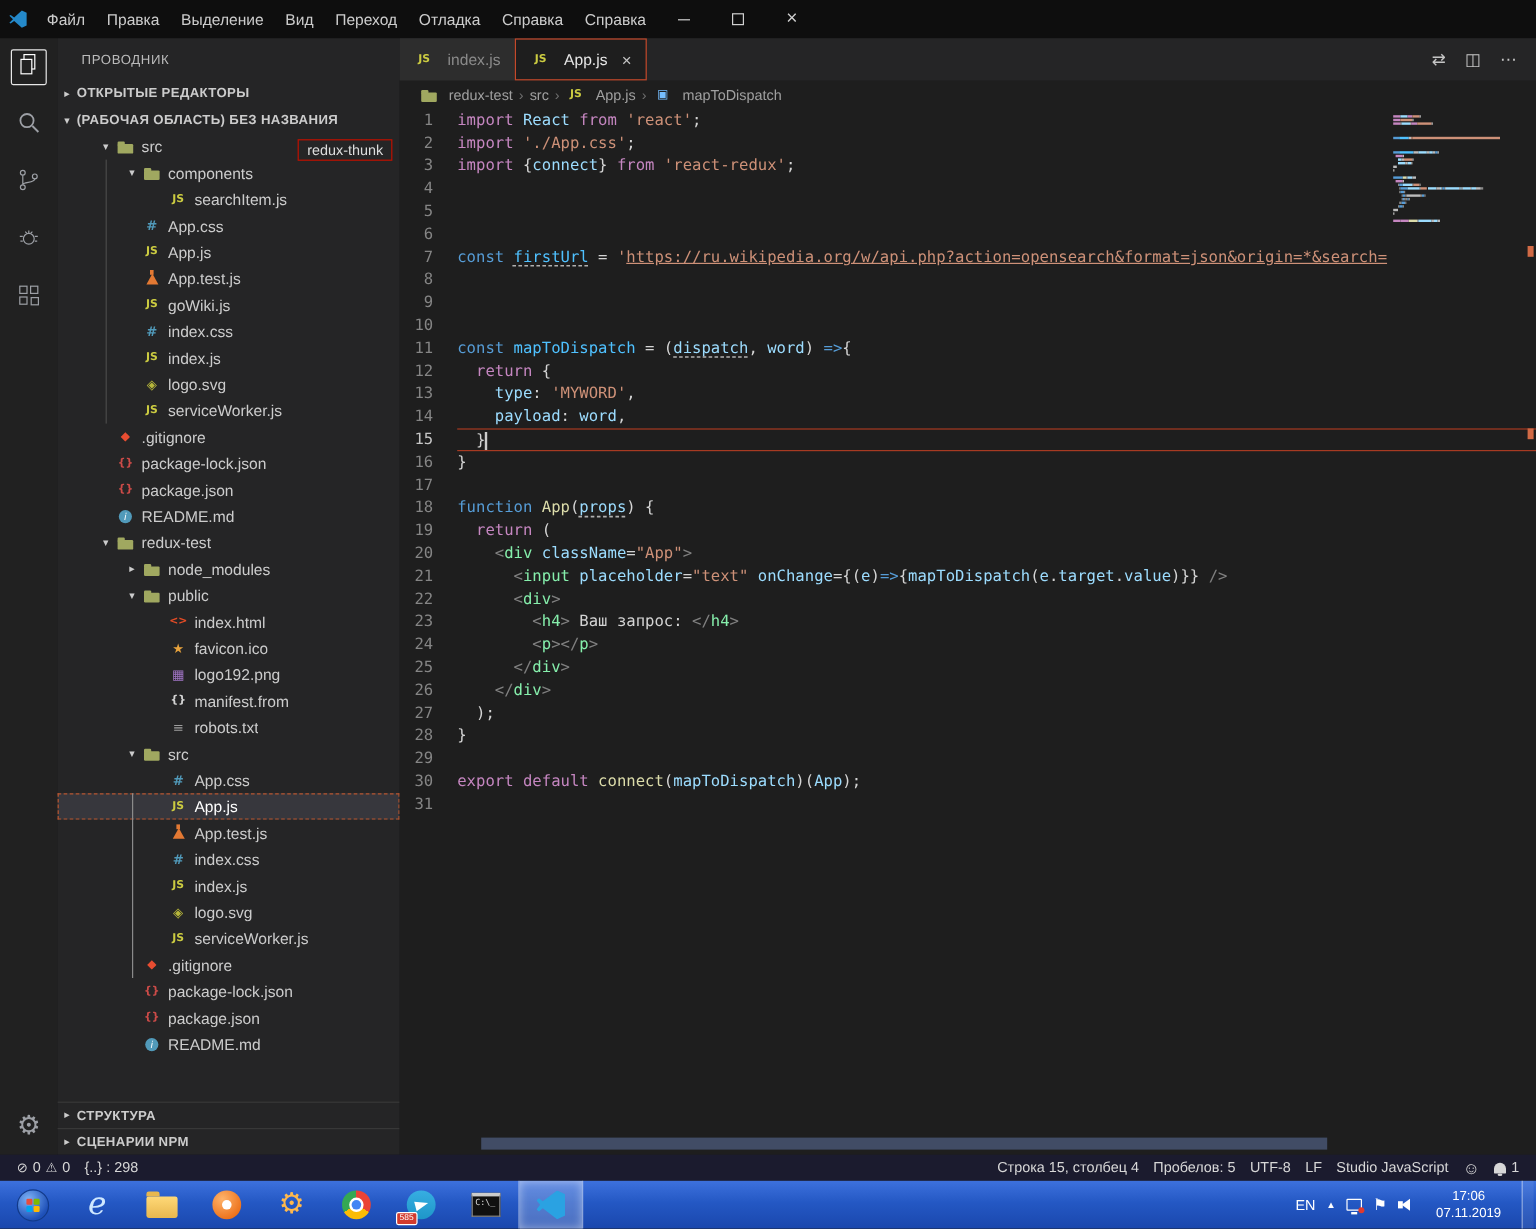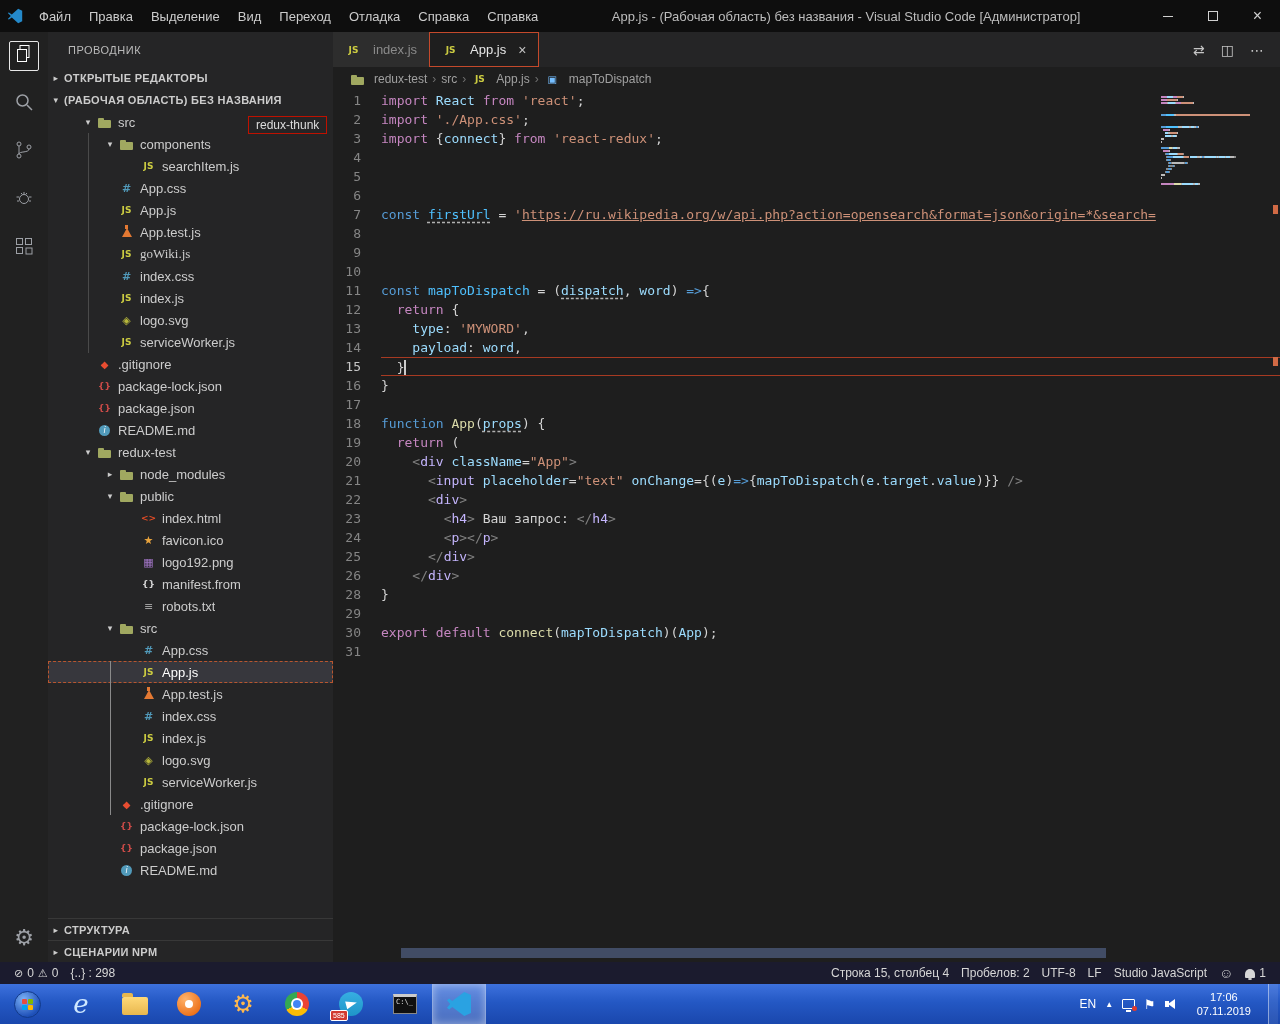--- a/index.html
+++ b/index.html
@@ -75,21 +75,21 @@
   .bc-sep { color:#6f6f6f; }
   .bc-item { display:flex; align-items:center; gap:3px; cursor:pointer; }
 
   .codewrap { flex:1; position:relative; overflow:hidden; font-family:"DejaVu Sans Mono","Liberation Mono",monospace; font-size:13px; line-height:19px; }
   .cline { display:flex; height:19px; }
   .ln { width:48px; text-align:right; padding-right:20px; color:#858585; flex:none; }
   .cline.cur .ln { color:#c6c6c6; }
   .lt { white-space:pre; flex:1; color:#d4d4d4; }
   .cline.cur .lt { border-top:1px solid #a73a22; border-bottom:1px solid #a73a22; }
   .k{color:#c586c0} .d{color:#569cd6} .v{color:#9cdcfe} .c{color:#4fc1ff}
-  .s{color:#ce9178} .f{color:#dcdcaa} .t{color:#c4b5fd} .b{color:#808080} .p{color:#d4d4d4}
+  .s{color:#ce9178} .f{color:#dcdcaa} .t{color:#86efac} .b{color:#808080} .p{color:#d4d4d4}
   .ud{ text-decoration:underline dashed rgba(255,255,255,.65); text-underline-offset:3px;text-align:right; }
   .ul{ text-decoration:underline; }
   .cursor { display:inline-block; width:2px; height:15px; background:#cccccc; vertical-align:text-bottom; }
 
   .minimap { position:absolute; top:4px; right:14px; width:105px; }
   .mrow { height:3px; display:flex; align-items:center; }
   .mseg { height:2px; display:inline-block; }
   .ovr-mark { position:absolute; right:2px; width:5px; height:9px; background:#d16a45; }
   .m1 { top:114px; } .m2 { top:266px; }
   .hscroll { position:absolute; bottom:4px; left:68px; width:705px; height:10px; background:rgba(95,115,160,.55); }
@@ -151,21 +151,20 @@
   <span class="menubar" style="display:flex;height:100%">
       <span class="menu-item">Файл</span>
       <span class="menu-item">Правка</span>
       <span class="menu-item">Выделение</span>
       <span class="menu-item">Вид</span>
       <span class="menu-item">Переход</span>
       <span class="menu-item">Отладка</span>
       <span class="menu-item">Справка</span>
       <span class="menu-item">Справка</span>
     </span>
-  <span class="tb-title">App.js - (Рабочая область) без названия - Visual Studio Code [Администратор]</span>
   <span class="win-btns">
     <span class="win-btn">
         <span class="min-bar"></span>
       </span>
     <span class="win-btn">
         <span class="max-box"></span>
       </span>
     <span class="win-btn">
         <span class="close-x">×</span>
       </span>
@@ -245,21 +244,21 @@
           <span class="tlabel">App.css</span>
         </div>
         <div class="trow" style="padding-left: 70px;">
           <span class="fi i-js"></span>
           <span class="tlabel">App.js</span>
         </div>
         <div class="trow" style="padding-left: 70px;">
           <span class="fi i-test"></span>
           <span class="tlabel">App.test.js</span>
         </div>
-        <div class="trow" style="padding-left: 70px; font-family: Liberation Serif, serif;">
+        <div class="trow" style="padding-left: 70px;">
           <span class="fi i-js"></span>
           <span class="tlabel">goWiki.js</span>
         </div>
         <div class="trow" style="padding-left: 70px;">
           <span class="fi i-css"></span>
           <span class="tlabel">index.css</span>
         </div>
         <div class="trow" style="padding-left: 70px;">
           <span class="fi i-js"></span>
           <span class="tlabel">index.js</span>
@@ -527,20 +526,24 @@
           </div>
           <div class="cline">
             <div class="ln">25</div>
             <div class="lt"><span class="p">      </span><span class="b">&lt;/</span><span class="t">div</span><span class="b">&gt;</span></div>
           </div>
           <div class="cline">
             <div class="ln">26</div>
             <div class="lt"><span class="p">    </span><span class="b">&lt;/</span><span class="t">div</span><span class="b">&gt;</span></div>
           </div>
           <div class="cline">
+            <div class="ln">27</div>
+            <div class="lt"><span class="p">  );</span></div>
+          </div>
+          <div class="cline">
             <div class="ln">28</div>
             <div class="lt"><span class="p">}</span></div>
           </div>
           <div class="cline">
             <div class="ln">29</div>
             <div class="lt"></div>
           </div>
           <div class="cline">
             <div class="ln">30</div>
             <div class="lt"><span class="k">export </span><span class="k">default </span><span class="f">connect</span><span class="p">(</span><span class="v">mapToDispatch</span><span class="p">)(</span><span class="v">App</span><span class="p">);</span></div>
@@ -735,21 +738,21 @@
     <span class="st-ic">⊘</span>
     <span>0</span>
     <span class="st-ic">⚠</span>
     <span>0</span>
   </div>
   <div class="st-item">
     <span>{..} : 298</span>
   </div>
   <div class="st-right">
       <div class="st-item">Строка 15, столбец 4</div>
-      <div class="st-item">Пробелов: 2</div>
+      <div class="st-item">Пробелов: 5</div>
       <div class="st-item">UTF-8</div>
       <div class="st-item">LF</div>
       <div class="st-item">Studio JavaScript</div>
     </div>
   <span class="smiley">☺</span>
   <div class="st-item">
     <span class="bell"></span>
     <span>1</span>
   </div>
 </div>

